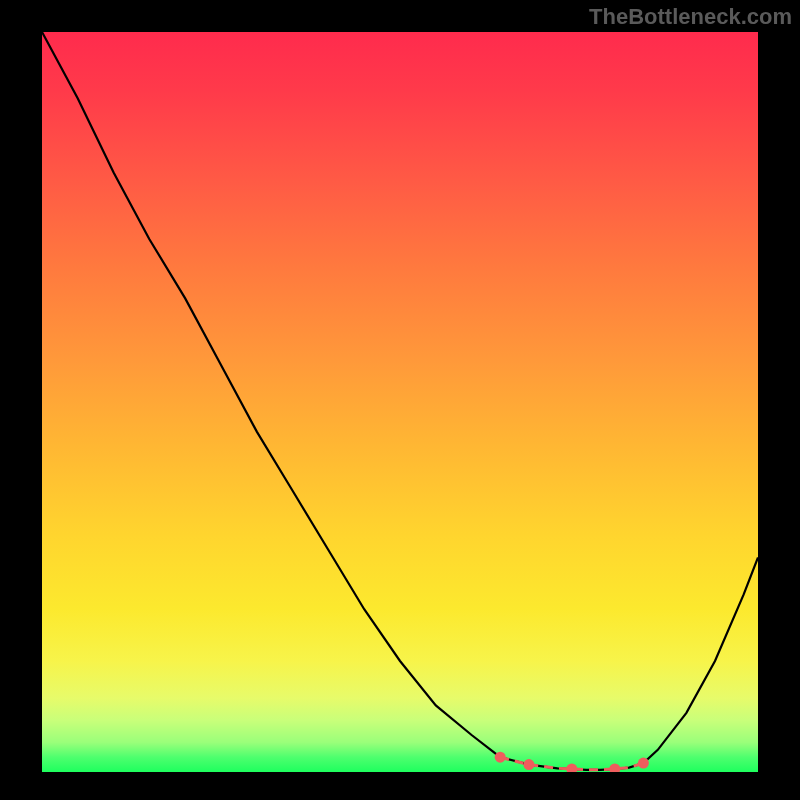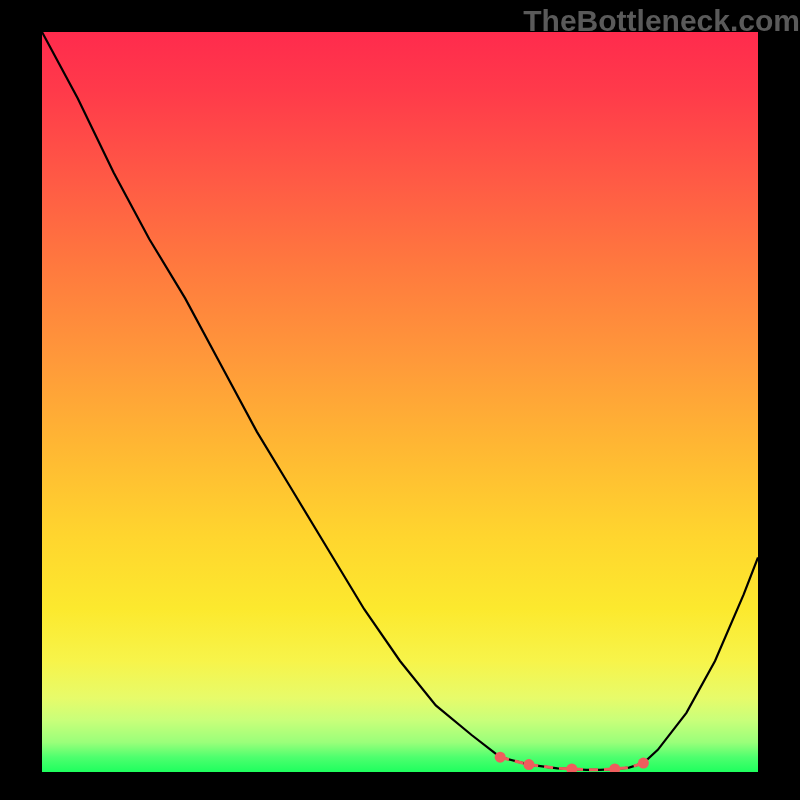--- a/index.html
+++ b/index.html
@@ -7,23 +7,23 @@
     width: 800px;
     height: 800px;
     background: #000;
     position: relative;
     font-family: Arial, sans-serif;
     overflow: hidden;
   }
   .attribution {
     position: absolute;
     top: 4px;
-    right: 0;
+    right: 8px;
     color: #5a5a5a;
-    font-size: 30px;
+    font-size: 22px;
     font-weight: bold;
     z-index: 10;
   }
   .plot-area {
     position: absolute;
     left: 42px;
     top: 32px;
     width: 716px;
     height: 740px;
     overflow: hidden;

